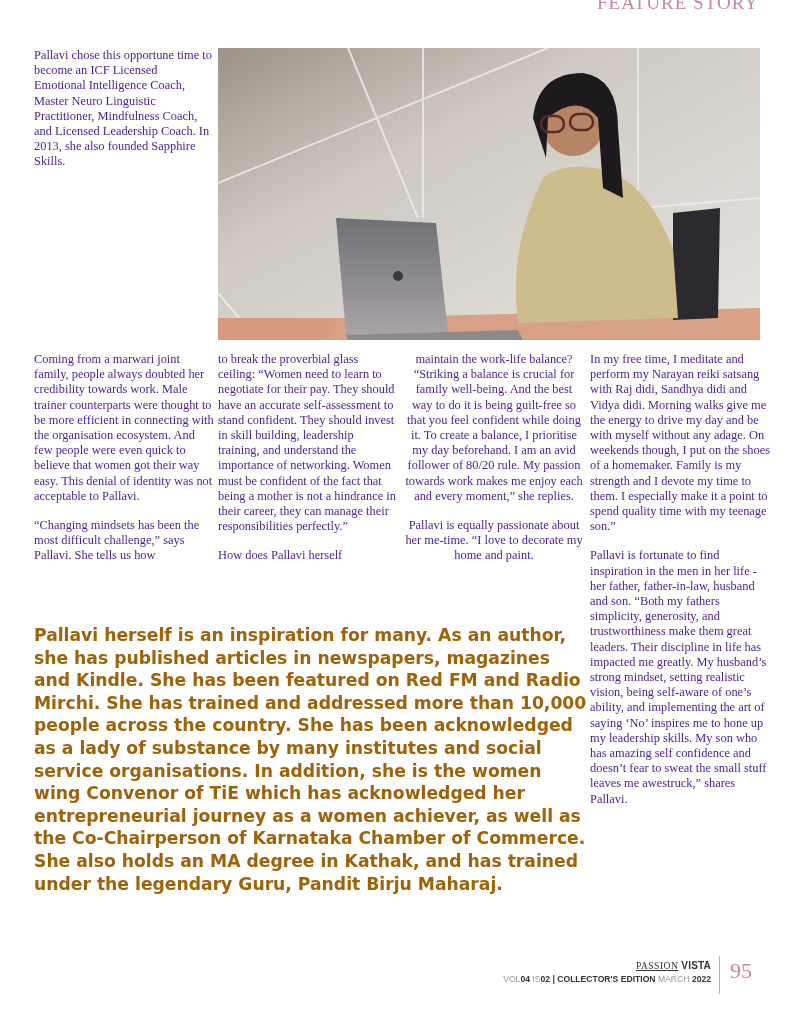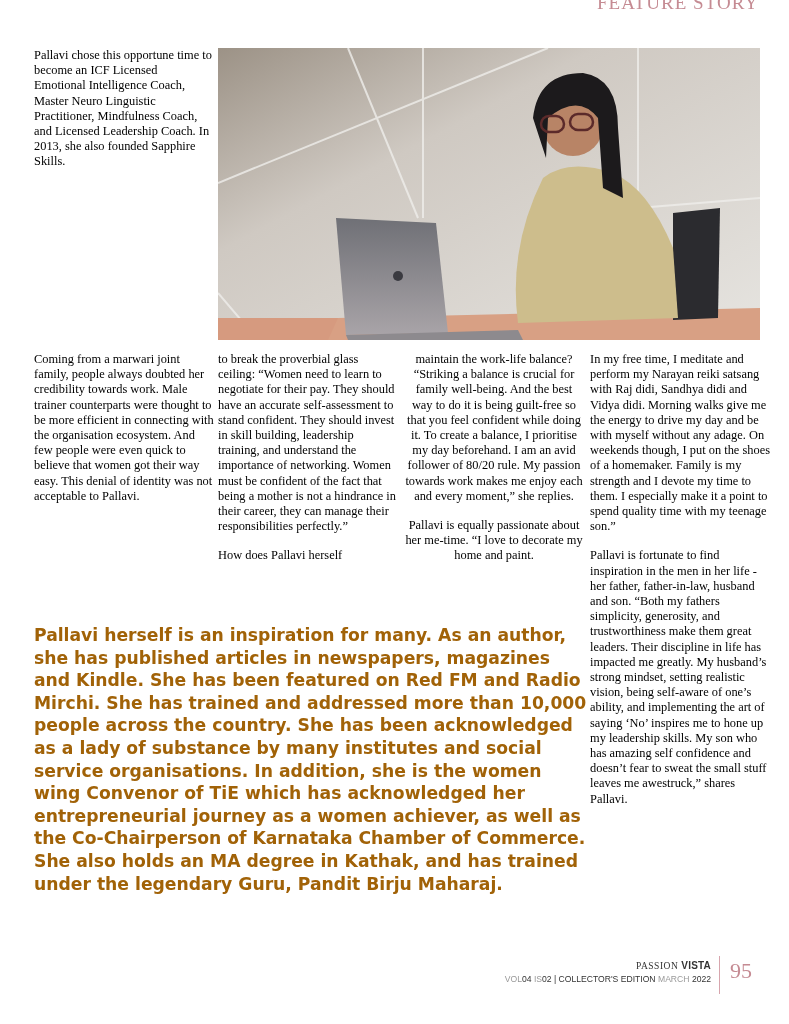--- a/index.html
+++ b/index.html
@@ -8,21 +8,21 @@
     background: #ffffff;
     font-family: "Liberation Serif", "DejaVu Serif", serif;
     color: #6b6b6b;
   }
   .section-label {
     position: absolute; right: 30px; top: -8px;
     font-family: "Liberation Serif", serif; font-size: 19px; letter-spacing: 1px;
     color: #c58b93; text-transform: uppercase; white-space: nowrap;
   }
   .body-text {
-    font-size: 12.4px; line-height: 15.2px; color: #000000;
+    font-size: 12.4px; line-height: 15.2px; color: #4c1d95;
   }
   .body-text p { margin: 0 0 14px 0; }
   .col { position: absolute; }
   #col-a-top { left: 34px; top: 48px; width: 178px; }
   #col-a { left: 34px; top: 352px; width: 180px; }
   #col-b { left: 218px; top: 352px; width: 180px; }
   #col-c { left: 404px; top: 352px; width: 180px; text-align: center; }
   #col-d { left: 590px; top: 352px; width: 182px; }
 
   .photo {
@@ -35,25 +35,25 @@
     position: absolute; left: 34px; top: 624px; width: 555px;
     font-family: "DejaVu Sans", "Liberation Sans", sans-serif; font-weight: bold;
     font-size: 17.2px; line-height: 22.6px; color: #a16207; margin: 0;
   }
 
   .footer {
     position: absolute; right: 78px; top: 960px; text-align: right;
     font-family: "Liberation Sans", sans-serif;
   }
   .footer .brand { font-size: 10px; color: #333; letter-spacing: 0.2px; }
-  .footer .brand .b1 { font-family: "Liberation Serif", serif; font-size: 9.5px; letter-spacing: 0.5px; }
+  .footer .brand .b1 { font-family: "Liberation Serif", serif; font-size: 9.5px; letter-spacing: 0.5px; text-decoration: underline; }
   .footer .brand .b2 { font-weight: bold; }
   .footer .issue { font-size: 8.6px; color: #444; margin-top: 3px; white-space: nowrap; }
   .footer .issue .lt { color: #999; margin-top: 21px; }
-  .footer .issue .bd { font-weight: normal; color: #333; text-align: center; }
+  .footer .issue .bd { font-weight: bold; color: #333; text-align: center; }
   .footer-divider {
     position: absolute; left: 719px; top: 956px; width: 1px; height: 38px; background: #d7a5ad;
   }
   .page-number {
     position: absolute; left: 730px; top: 958px;
     font-family: "Liberation Serif", serif; font-size: 22px; color: #c58b93; text-align: center;
   }
 </style>
 </head>
 <body>
@@ -95,20 +95,21 @@
     <rect x="323" y="68" width="23" height="16" rx="8" fill="none" stroke="#5b2a2a" stroke-width="2.5"></rect>
     <rect x="352" y="66" width="23" height="16" rx="8" fill="none" stroke="#5b2a2a" stroke-width="2.5"></rect>
     <path d="M118 170 L218 175 L230 285 L128 287 Z" fill="url(#lap)"></path>
     <path d="M128 287 L300 282 L305 292 L130 292 Z" fill="#8d8a8e"></path>
     <circle cx="180" cy="228" r="5" fill="#3a3a40"></circle>
   </svg>
 </div>
 
 <div class="col body-text" id="col-a">
   <p>Coming from a marwari joint family, people always doubted her credibility towards work. Male trainer counterparts were thought to be more efficient in connecting with the organisation ecosystem. And few people were even quick to believe that women got their way easy. This denial of identity was not acceptable to Pallavi.</p>
+  <p>“Changing mindsets has been the most difficult challenge,” says Pallavi. She tells us how</p>
 </div>
 <div class="col body-text" id="col-b">
   <p>to break the proverbial glass ceiling: “Women need to learn to negotiate for their pay. They should have an accurate self-assessment to stand confident. They should invest in skill building, leadership training, and understand the importance of networking. Women must be confident of the fact that being a mother is not a hindrance in their career, they can manage their responsibilities perfectly.”</p>
   <p>How does Pallavi herself</p>
 </div>
 <div class="col body-text" id="col-c">
   <p>maintain the work-life balance? “Striking a balance is crucial for family well-being. And the best way to do it is being guilt-free so that you feel confident while doing it. To create a balance, I prioritise my day beforehand. I am an avid follower of 80/20 rule. My passion towards work makes me enjoy each and every moment,” she replies.</p>
   <p>Pallavi is equally passionate about her me-time. “I love to decorate my home and paint.</p>
 </div>
 <div class="col body-text" id="col-d">

